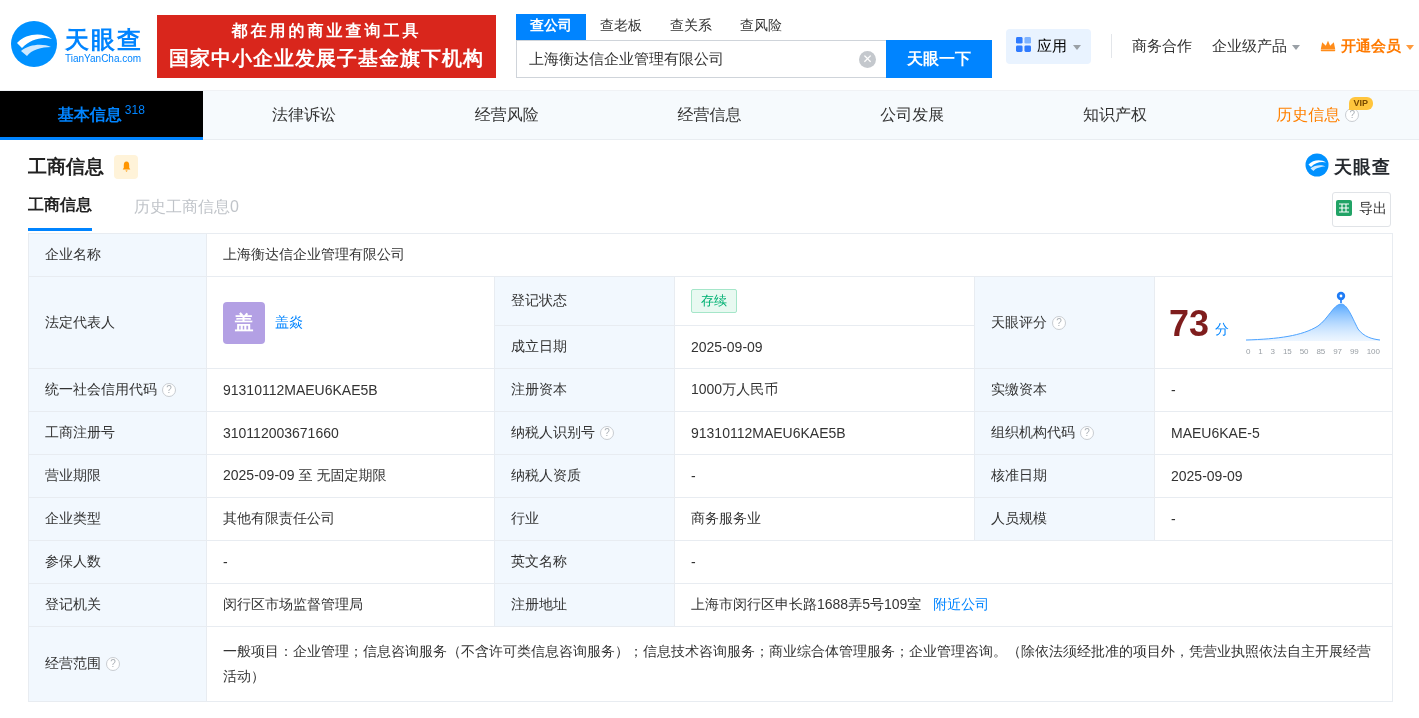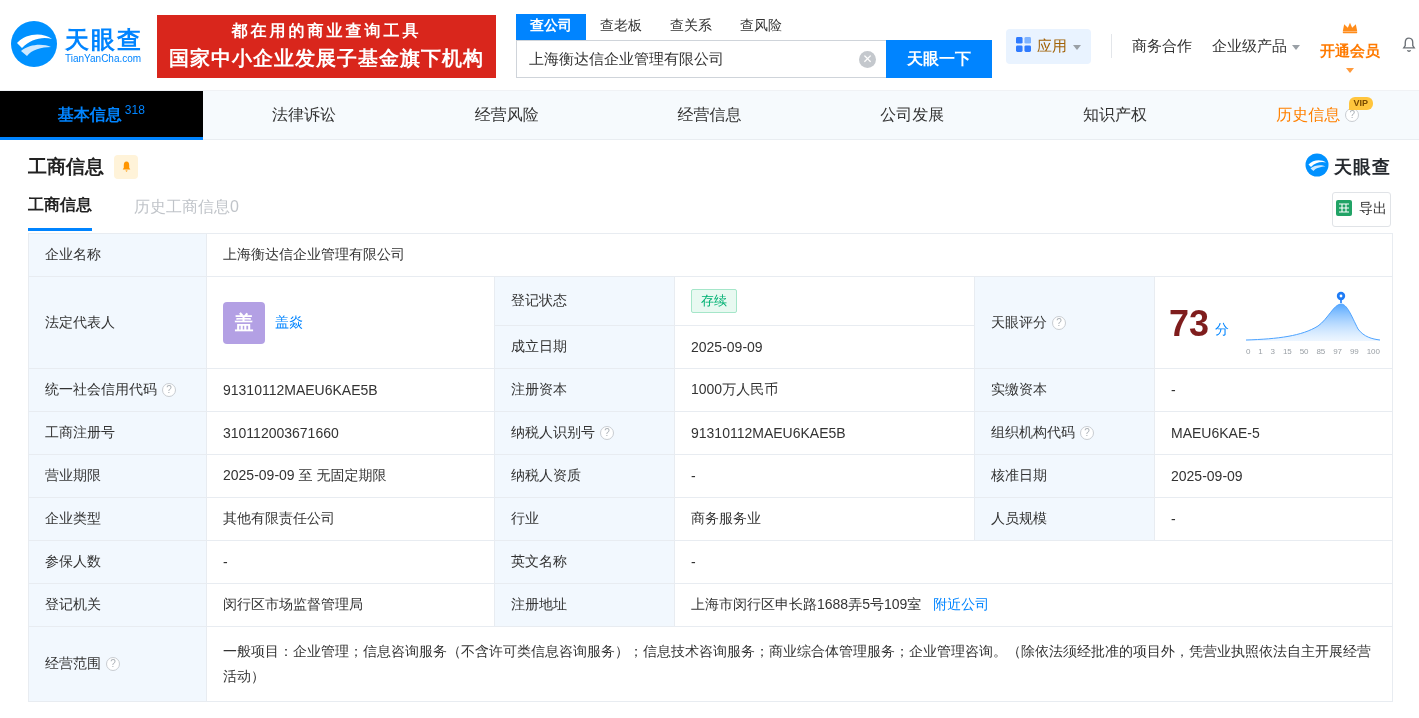--- a/index.html
+++ b/index.html
@@ -20,24 +20,24 @@
   .search-tabs { display: flex; align-items: flex-end; font-size: 14px; }
   .search-tab { padding: 3px 14px 5px; cursor: pointer; color: #333; }
   .search-tab.active { background: #0084ff; color: #fff; font-weight: bold; }
   .search-row { display: flex; }
   .search-box { width: 370px; height: 38px; border: 1px solid #cfd4da; border-right: none; display: flex; align-items: center; background: #fff; }
   .search-input { border: none; outline: none; flex: 1; font-size: 15px; padding: 0 12px; color: #333; font-family: inherit; }
   .clear-ic { width: 17px; height: 17px; border-radius: 50%; background: #c4c8cd; color: #fff; font-size: 12px; line-height: 17px; text-align: center; margin-right: 10px; cursor: pointer; flex: 0 0 auto; }
   .search-btn { width: 106px; height: 38px; background: #0084ff; color: #fff; border: none; font-size: 16px; font-weight: bold; cursor: pointer; font-family: inherit; }
 
   .top-menu { margin-left: auto; display: flex; align-items: center; gap: 20px; font-size: 15px; color: #333; flex: 0 0 auto; }
-  .app-chip { background: #e9f3ff; border-radius: 4px; padding: 8px 10px; display: flex; align-items: center; gap: 6px; cursor: pointer; color: #a16207; }
+  .app-chip { background: #e9f3ff; border-radius: 4px; padding: 8px 10px; display: flex; align-items: center; gap: 6px; cursor: pointer; color: #000000; }
   .v-sep { width: 1px; height: 24px; background: #e3e6ea; }
   .menu-item { display: flex; align-items: center; gap: 5px; cursor: pointer; }
-  .vip-link { color: #ff7a00; font-weight: bold; flex-direction: column; }
+  .vip-link { color: #ff7a00; font-weight: bold; }
   .caret { width: 0; height: 0; border-left: 4px solid transparent; border-right: 4px solid transparent; border-top: 5px solid #9aa0a6; margin-top: 2px; }
   .caret.orange { border-top-color: #ff9a3c; }
 
   
   .nav-tabs { display: flex; background: #f6fafd; border-top: 1px solid #f0f2f5; border-bottom: 1px solid #e9edf1; height: 50px; }
   .nav-tab { flex: 1; display: flex; align-items: center; justify-content: center; font-size: 16px; color: #333; position: relative; cursor: pointer; }
   .nav-tab.active { color: #0084ff; font-weight: bold; background: #000000; }
   .nav-tab.active::after { content: ""; position: absolute; bottom: -1px; left: 0; width: 100%; height: 3px; background: #0084ff; }
   .nav-count { font-size: 12px; margin-left: 3px; position: relative; top: -5px; font-weight: normal; }
   .nav-tab.vip-tab { color: #ff8000; }

